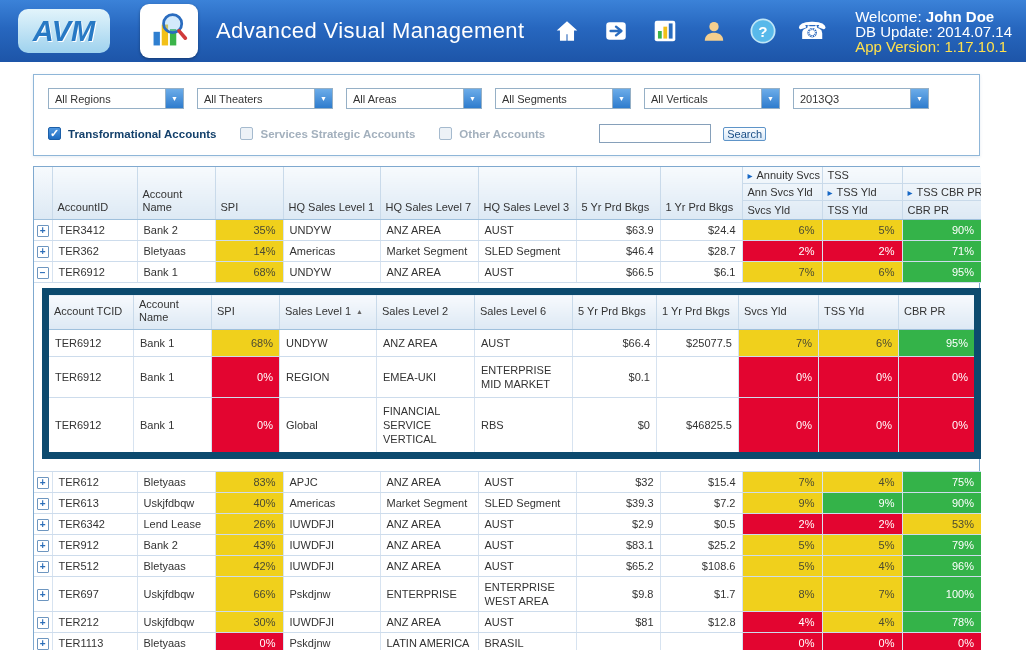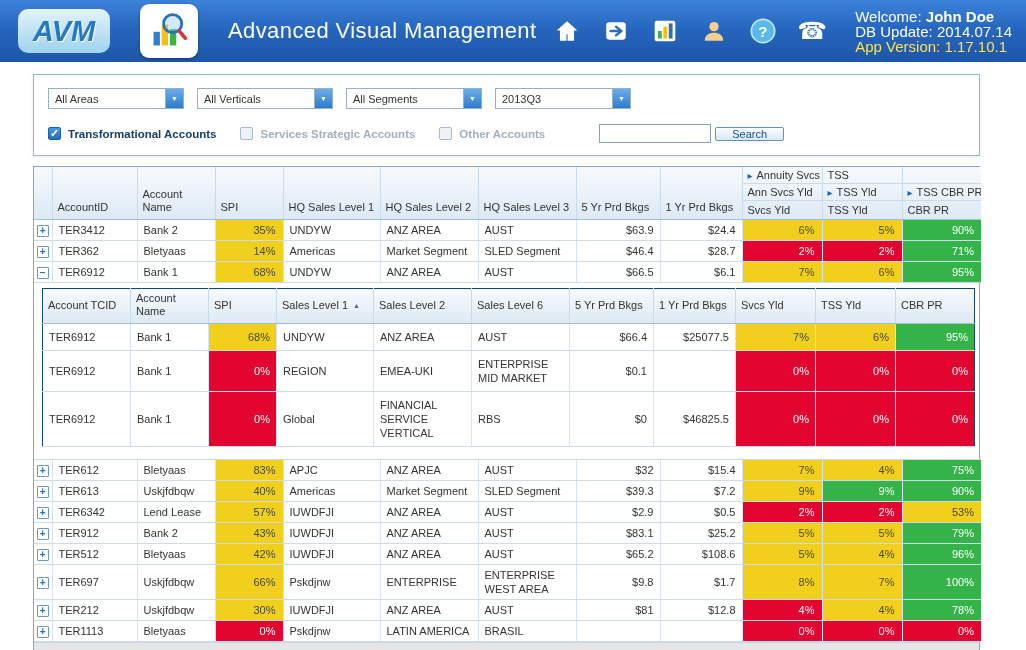--- a/index.html
+++ b/index.html
@@ -4,21 +4,21 @@
 <style>
   *{box-sizing:border-box;margin:0;padding:0}
   html,body{width:1026px;height:650px;overflow:hidden}
   body{font-family:"Liberation Sans",sans-serif;background:#ffffff;font-size:11px;color:#333}
 
   
   .app-header{height:62px;background:linear-gradient(180deg,#3b82d8 0%,#2767bf 45%,#1d55a8 100%);display:flex;align-items:center;padding:0 14px 0 18px}
   .avm-logo{width:92px;height:44px;border-radius:10px;background:linear-gradient(180deg,#e2f4fb,#9fd2ee);display:flex;align-items:center;justify-content:center;
             font-family:Liberation Sans, sans-serif;font-weight:bold;font-style:italic;font-size:29px;color:#2779c4;text-shadow:1px 1px 0 #ffffff;flex:none}
   .app-tile{width:58px;height:54px;background:#fff;border-radius:9px;margin-left:30px;display:flex;align-items:center;justify-content:center;box-shadow:0 1px 3px rgba(0,0,0,.35);flex:none}
-  .app-title{color:#fff;font-size:22px;margin-left:30px;letter-spacing:.4px;white-space:nowrap}
+  .app-title{color:#fff;font-size:22px;margin-left:18px;letter-spacing:.4px;white-space:nowrap}
   .hdr-icons{display:flex;gap:15px;align-items:center;margin-left:auto;margin-right:26px}
   .hicon{width:34px;height:34px;display:flex;align-items:center;justify-content:center;cursor:pointer}
   .phone-glyph{font-family:"DejaVu Sans",sans-serif;font-size:24px;color:#fff;line-height:1}
   .welcome-block{color:#fff;font-size:15px;text-align:left;line-height:15px;white-space:nowrap}
   .welcome-block b{font-weight:bold}
   .ver{color:#ffe14c}
 
   
   .filters-panel{margin:12px 33px 0;width:947px;border:1px solid #8fb6d8;background:#fff;padding:13px 14px 12px;box-shadow:0 1px 3px rgba(80,120,160,.15)}
   .selects-row{display:flex;gap:13px}
@@ -26,21 +26,21 @@
   .sel .txt{flex:1;padding:0 4px 0 6px;display:flex;align-items:center;white-space:nowrap;overflow:hidden;color:#333}
   .sel .dbtn{width:18px;background:linear-gradient(180deg,#6cace9,#2e7ccd);color:#fff;font-size:7px;display:flex;align-items:center;justify-content:center;border-left:1px solid #96b0c6}
   .checks-row{display:flex;align-items:center;margin-top:15px}
   .check{display:flex;align-items:flex-end;margin-right:24px;cursor:pointer}
   .box{width:13px;height:13px;border:1px solid #a5bace;background:#edf2f7;margin-right:7px;position:relative;border-radius:2px;flex:none}
   .c-on .box{background:linear-gradient(180deg,#4f97e0,#1f6cc0);border-color:#1c5fa8}
   .c-on .box::after{content:"✓";position:absolute;color:#fff;font-size:11px;font-weight:bold;left:1px;top:-1px}
   .check .lbl{font-size:11.5px;font-weight:bold;color:#a3b0bd}
   .c-on .lbl{color:#13406b}
   .search-input{width:112px;height:19px;border:1px solid #86a0ba;font-size:11px;padding:0 4px;margin-left:30px;font-family:inherit}
-  .btn-std{height:14px;border:1px solid #5e94c8;border-radius:2px;background:linear-gradient(180deg,#fdfeff,#d7e8f8);color:#1b4f86;font-size:11px;padding:0 16px;margin-left:4px;cursor:pointer;font-family:inherit}
+  .btn-std{height:14px;border:1px solid #5e94c8;border-radius:2px;background:linear-gradient(180deg,#fdfeff,#d7e8f8);color:#1b4f86;font-size:11px;padding:0 3px;margin-left:12px;cursor:pointer;font-family:inherit}
   .right-btns{margin-left:auto;display:flex;margin-right:78px}
 
   
   .grid-wrap{margin:10px 33px 0;width:947px;border:1px solid #7fa9cf;background:#fff}
   table.grid,table.sub{border-collapse:collapse;width:100%;table-layout:fixed;font-size:11px;color:#333}
   th{background:linear-gradient(180deg,#f7fafd,#dde9f4);border-right:1px solid #c9daea;border-bottom:1px solid #9fc0dc;font-weight:normal;vertical-align:bottom;padding:0;height:52px;text-align:left}
   table.sub th{height:20px;vertical-align:middle}
   th:last-child{border-right:none}
   .th-label{padding:3px 5px 5px;line-height:13px}
   .th-stack{vertical-align:top}
@@ -54,21 +54,21 @@
   td.wrap{white-space:normal}
   td.num{text-align:right}
   td.pct{text-align:right;padding-right:7px}
   .c-y{background:#f0d01c;color:#4a4a33}
   .c-r{background:#e30530;color:#fff}
   .c-g{background:#34b349;color:#fff}
   td.exp-cell{text-align:center;padding:3px 2px}
   .expander{display:inline-flex;width:12px;height:12px;border:1px solid #6d96c0;color:#2a6db8;font-size:10px;line-height:10px;align-items:center;justify-content:center;background:#fff;font-weight:bold;cursor:pointer;border-radius:1px}
 
   .subgrid-cell{padding:5px 7px 12px 8px;border-bottom:1px solid #cddcec}
-  table.sub{border:1px solid #0c4a6e}
+  table.sub{border:7px solid #0c4a6e}
   table.sub td.cell{height:25px;padding:6px 6px}
 
   
   .hscroll{height:14px;background:#e6e6e6;border-top:1px solid #c9d6e4;position:relative}
 </style>
 </head>
 <body>
 
 <div class="app-header">
   <div class="avm-logo">
@@ -124,34 +124,42 @@
   </div>
   <div class="welcome-block">
     <div><span>Welcome:</span> <b>John Doe</b></div>
     <div>DB Update: 2014.07.14</div>
     <div class="ver">App Version: 1.17.10.1</div>
   </div>
 </div>
 
 <div class="filters-panel">
   <div class="selects-row" id="selects">
-
+  <div class="sel">
+    <span class="txt">All Regions</span>
+    <span class="dbtn">▼</span>
+  </div>
+
+  <div class="sel">
+    <span class="txt">All Theaters</span>
+    <span class="dbtn">▼</span>
+  </div>
 
   <div class="sel">
     <span class="txt">All Areas</span>
     <span class="dbtn">▼</span>
   </div>
 
   <div class="sel">
+    <span class="txt">All Segments</span>
+    <span class="dbtn">▼</span>
+  </div>
+
+  <div class="sel">
     <span class="txt">All Verticals</span>
-    <span class="dbtn">▼</span>
-  </div>
-
-  <div class="sel">
-    <span class="txt">All Segments</span>
     <span class="dbtn">▼</span>
   </div>
 
   <div class="sel">
     <span class="txt">2013Q3</span>
     <span class="dbtn">▼</span>
   </div>
 </div>
   <div class="checks-row">
     <div id="checks" style="display:flex;align-items:center">
@@ -200,21 +208,21 @@
         <th>
             <div class="th-label">Account Name</div>
           </th>
         <th>
             <div class="th-label">SPI</div>
           </th>
         <th>
             <div class="th-label">HQ Sales Level 1</div>
           </th>
         <th>
-            <div class="th-label">HQ Sales Level 2</div>
+            <div class="th-label">HQ Sales Level 7</div>
           </th>
         <th>
             <div class="th-label">HQ Sales Level 3</div>
           </th>
         <th>
             <div class="th-label">5 Yr Prd Bkgs</div>
           </th>
         <th>
             <div class="th-label">1 Yr Prd Bkgs</div>
           </th>
@@ -410,21 +418,21 @@
     <td class="cell num">$7.2</td>
     <td class="cell pct c-y">9%</td>
     <td class="cell pct c-g">9%</td>
     <td class="cell pct c-g">90%</td>
   </tr>
 
   <tr>
     <td class="cell exp-cell"><span class="expander">+</span></td>
     <td class="cell">TER6342</td>
     <td class="cell">Lend Lease</td>
-    <td class="cell pct c-y">57%</td>
+    <td class="cell pct c-y">26%</td>
     <td class="cell">IUWDFJI</td>
     <td class="cell wrap">ANZ AREA</td>
     <td class="cell wrap">AUST</td>
     <td class="cell num">$2.9</td>
     <td class="cell num">$0.5</td>
     <td class="cell pct c-r">2%</td>
     <td class="cell pct c-r">2%</td>
     <td class="cell pct c-y">53%</td>
   </tr>
 

